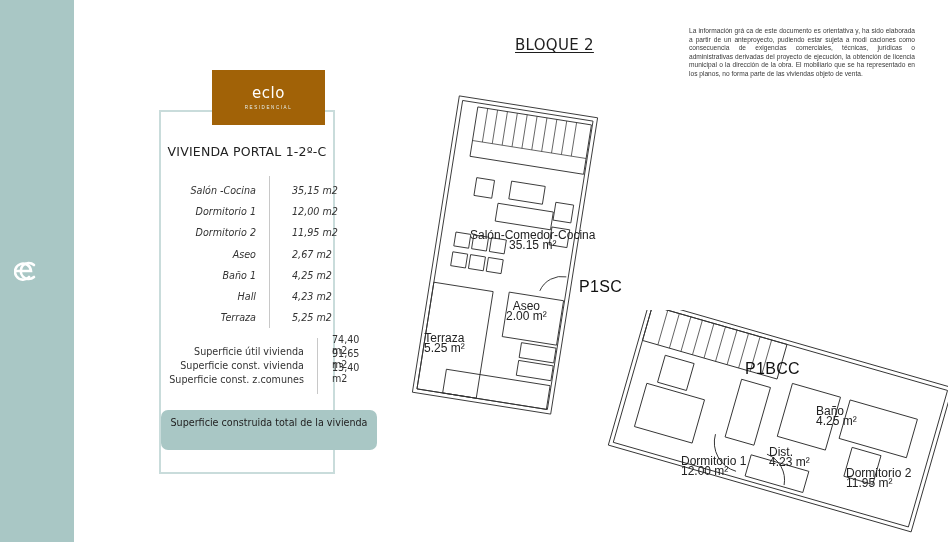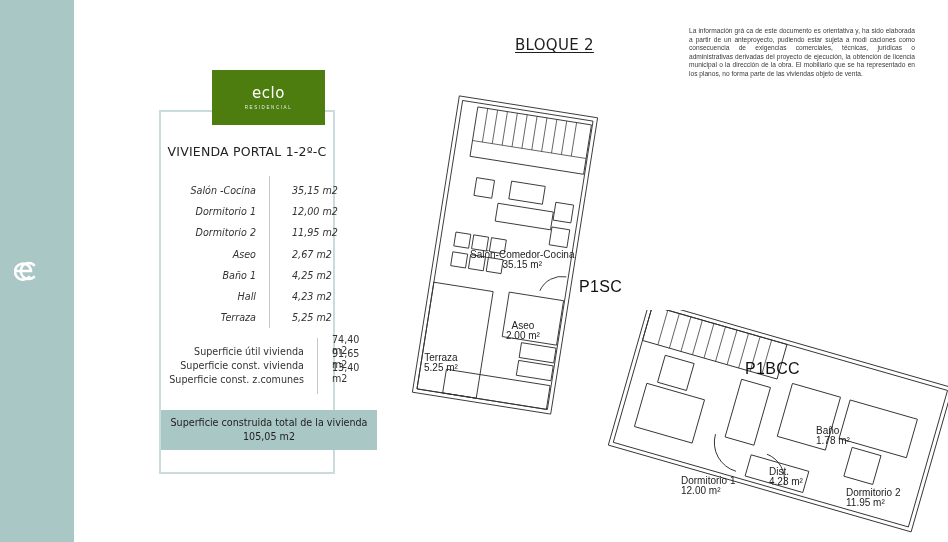--- a/index.html
+++ b/index.html
@@ -25,21 +25,21 @@
       position: absolute; left: 689px; top: 27px; width: 226px;
       font-size: 6.6px; line-height: 8.6px; color: #3a3a3a; text-align: justify;
     }
 
     .card {
       position: absolute; left: 159px; top: 110px; width: 176px; height: 364px;
       border: 2px solid #c9dcdb; background: #fff;
     }
     .logo-tab {
       position: absolute; left: 212px; top: 70px; width: 113px; height: 55px;
-      background: #4d7c0f; z-index: 2;
+      background: #a16207; z-index: 2;
       display: flex; flex-direction: column; align-items: center; justify-content: center;
     }
     .logo-word { color: #fff; font-size: 15px; font-family: "DejaVu Sans", sans-serif; letter-spacing: 0.5px; line-height: 15px; }
     .logo-sub { color: #e7f0ef; font-size: 4.5px; letter-spacing: 1.6px; margin-top: 4px; }
 
     .card-title {
       position: absolute; left: 0; right: 0; top: 32px; text-align: center;
       font-size: 12.5px; color: #222; font-family: "DejaVu Sans", sans-serif; letter-spacing: 0.2px;
     }
 
@@ -51,25 +51,25 @@
 
     .summary { position: absolute; left: 0; top: 226px; width: 216px; }
     .sum-row { display: flex; height: 14px; align-items: center; font-size: 9.6px; color: #333; font-family: "DejaVu Sans", sans-serif; }
     .sum-name { width: 146px; text-align: right; margin-top: 12px; }
     .sum-val { padding-left: 28px; }
     .divider-v2 { position: absolute; left: 156px; top: 226px; width: 1px; height: 56px; background: #c8c8c8; }
 
     .total-band {
       position: absolute; left: 0; top: 298px; width: 216px; height: 40px;
       background: #a9c7c5; text-align: center;
-      font-size: 9.6px; color: #222; font-family: "DejaVu Sans", sans-serif; line-height: 14px; padding-top: 6px;
+      font-size: 9.6px; color: #222; font-family: "DejaVu Sans", sans-serif; line-height: 14px; padding-top: 6px; border-radius: 7px;
     }
 
     .plan { position: absolute; }
-    .plan-label { position: absolute; font-size: 10px; color: #222; line-height: 10px; text-align: center; margin-top: 20px; }
+    .plan-label { position: absolute; font-size: 12px; color: #222; line-height: 10px; text-align: center; }
     .code-label { position: absolute; font-size: 16px; color: #111; letter-spacing: 0.3px; }
   </style>
 </head>
 <body>
 
 <div class="sidebar">
   <svg class="sidebar-logo" viewBox="0 0 40 24">
     <path d="M2 12 H17 A8 8 0 1 0 15 18" fill="none" stroke="#fff" stroke-width="2.6" stroke-linecap="round"></path>
     <path d="M24 6 A8 8 0 1 1 24 18" fill="none" stroke="#fff" stroke-width="2.6" stroke-linecap="round" transform="translate(44,0) scale(-1,1)"></path>
   </svg>
@@ -130,21 +130,20 @@
         <span class="sum-val">91,65 m2</span>
       </div>
     <div class="sum-row">
         <span class="sum-name">Superficie const. z.comunes</span>
         <span class="sum-val">13,40 m2</span>
       </div>
   </div>
 
   <div class="total-band">
     <div>Superficie construida total de la vivienda</div>
-    <div>105,05 m2</div>
   </div>
 </div>
 
 <svg class="plan" style="left:395px;top:95px;" width="220" height="325" viewBox="0 0 220 325">
   <g fill="none" stroke="#333" stroke-width="0.9" transform="rotate(9 110 160)">
     <rect x="40" y="10" width="140" height="300"></rect>
     <rect x="44" y="14" width="132" height="292"></rect>
     <rect x="60" y="18" width="115" height="50"></rect>
     <g stroke-width="0.7">
       <line x1="70" y1="18" x2="70" y2="52"></line>
@@ -216,21 +215,21 @@
     <rect x="240" y="70" width="70" height="40"></rect>
     <rect x="255" y="115" width="30" height="30"></rect>
     <rect x="160" y="150" width="60" height="22"></rect>
     <path d="M120 140 A30 30 0 0 0 150 170"></path>
     <path d="M175 145 A28 28 0 0 1 200 170"></path>
   </g>
 </svg>
 <div class="code-label" style="left:745px;top:360px;">P1BCC</div>
 <div class="plan-label" style="left:816px;top:406px;text-align:left;">
   <div>Baño</div>
-  <div>1.78 m²</div>
+  <div>4.25 m²</div>
 </div>
 <div class="plan-label" style="left:769px;top:447px;text-align:left;">
   <div>Dist.</div>
   <div>4.23 m²</div>
 </div>
 <div class="plan-label" style="left:681px;top:456px;text-align:left;">
   <div>Dormitorio 1</div>
   <div>12.00 m²</div>
 </div>
 <div class="plan-label" style="left:846px;top:468px;text-align:left;">

